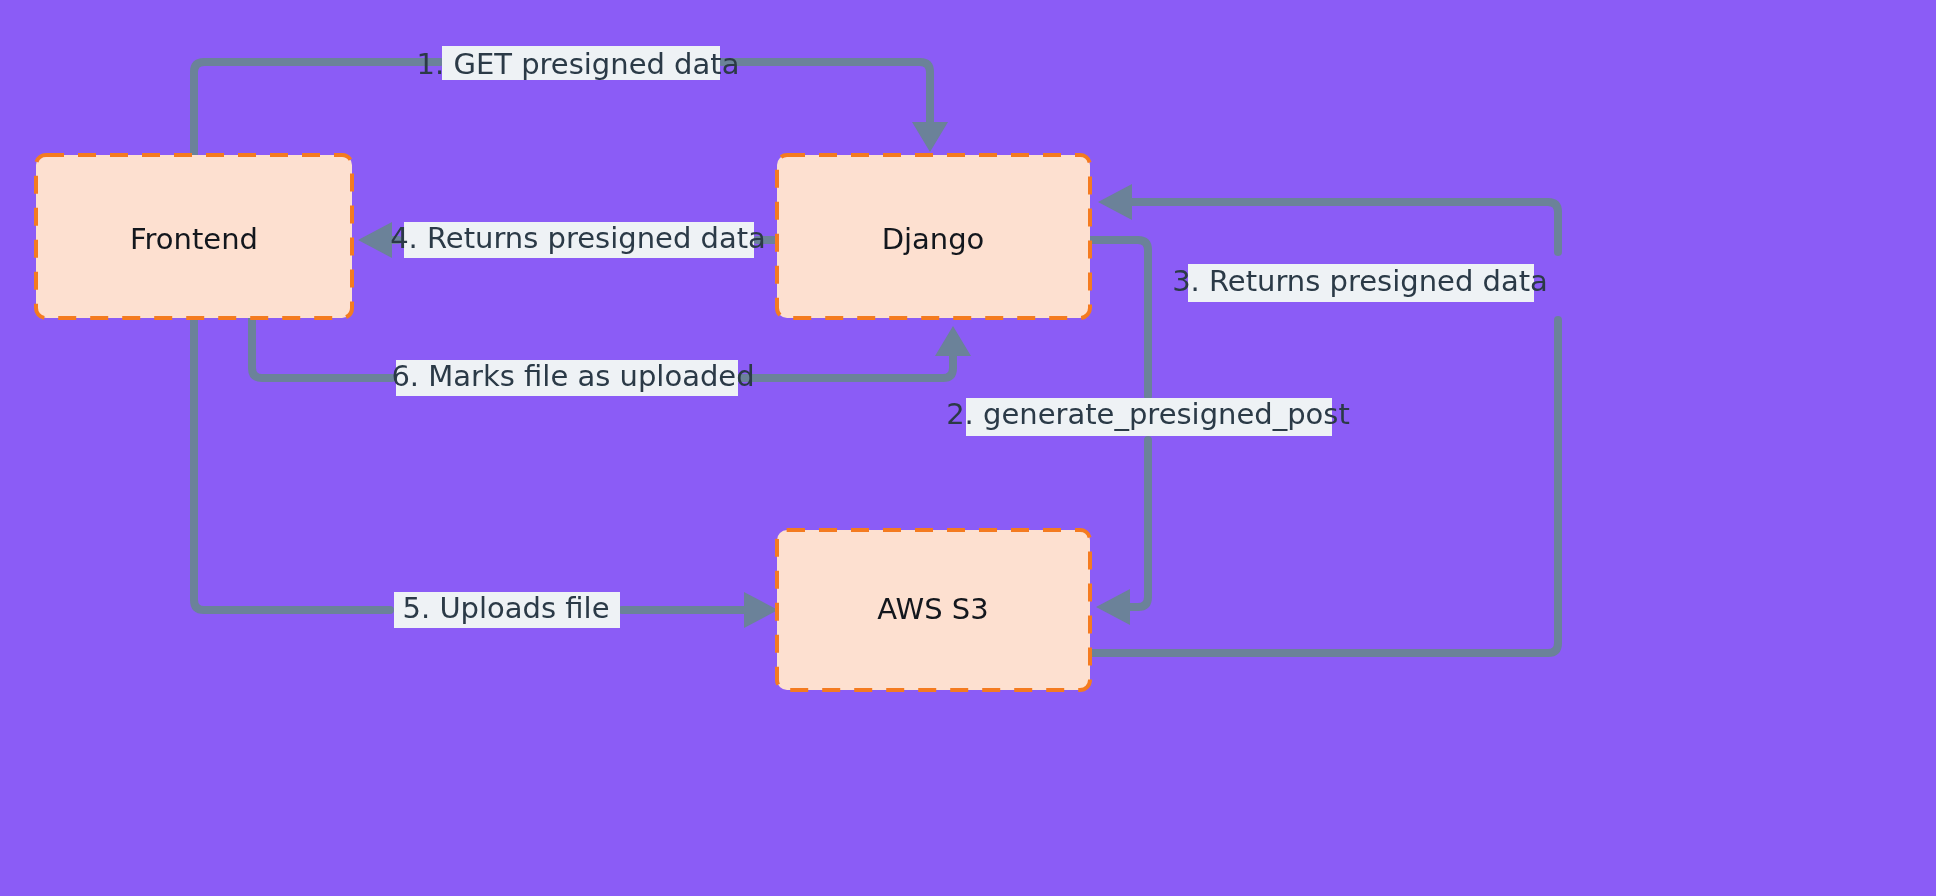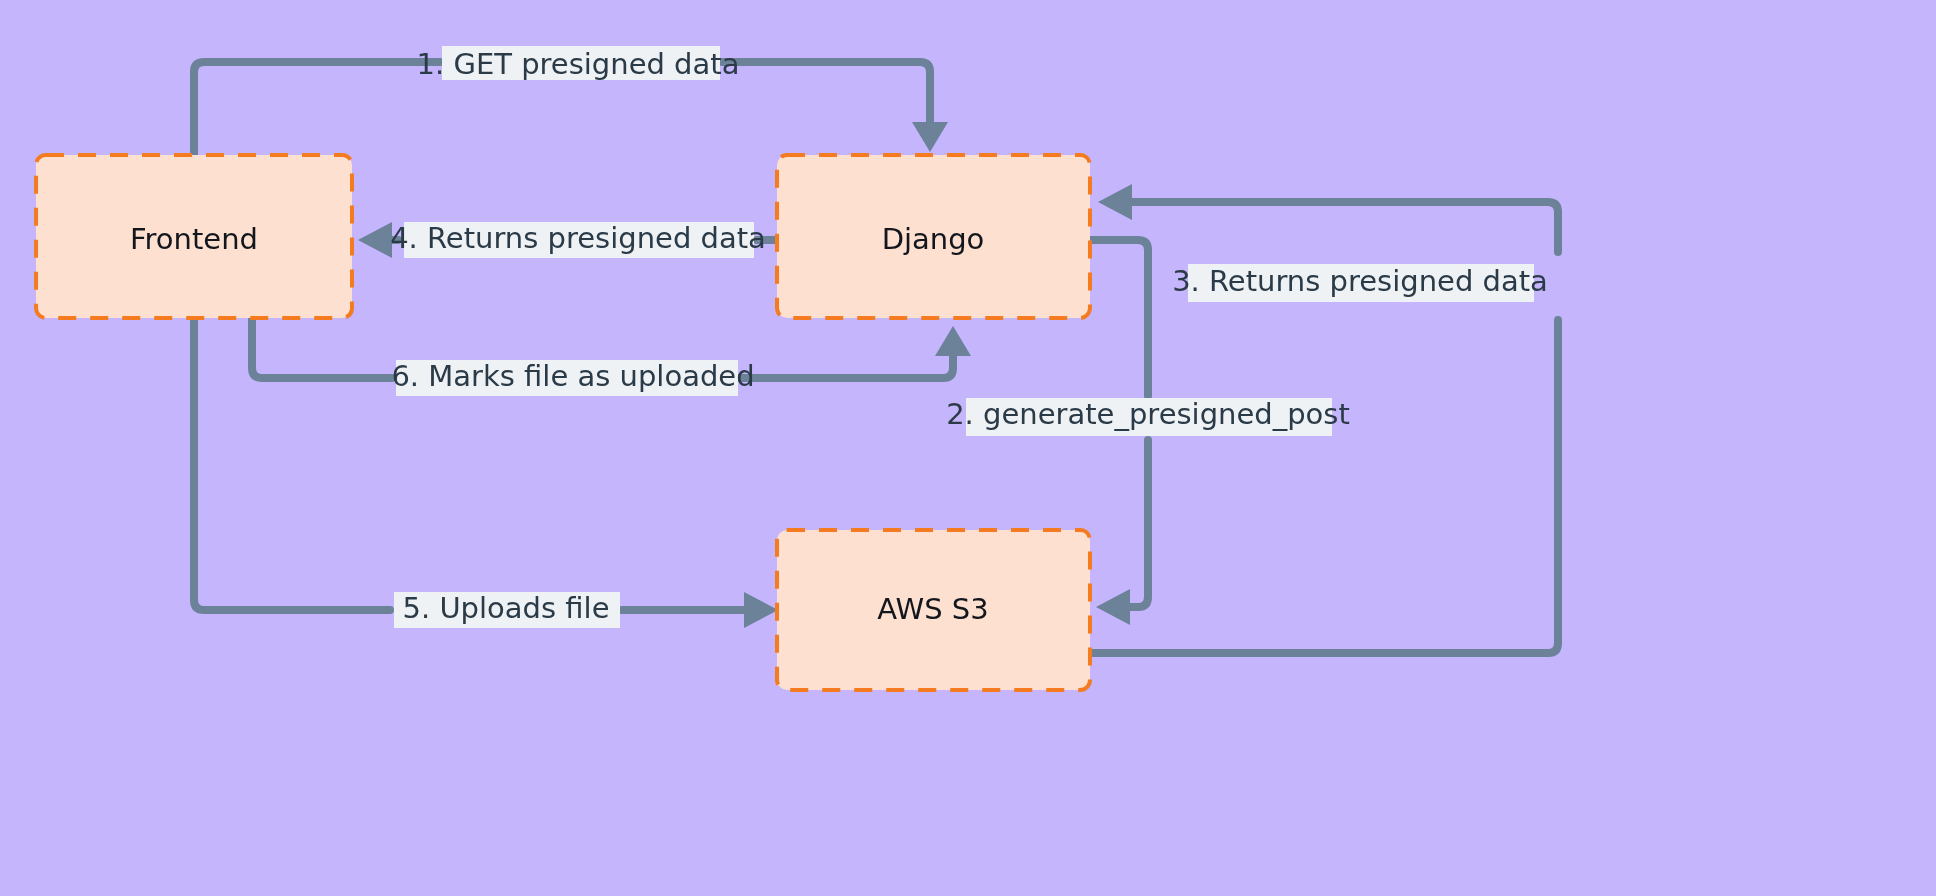--- a/index.html
+++ b/index.html
@@ -10,21 +10,21 @@
     width: 1936px;
     height: 896px;
     background: #eef2f5;
     font-family: "DejaVu Sans", sans-serif;
     overflow: hidden;
   }
   #diagram-root {
     position: relative;
     width: 1936px;
     height: 896px;
-    background: #c4b5fd;
+    background: #8b5cf6;
   }
   svg#flow-svg {
     position: absolute;
     top: 0;
     left: 0;
     width: 1936px;
     height: 896px;
     display: block;
   }
   .node-rect {

